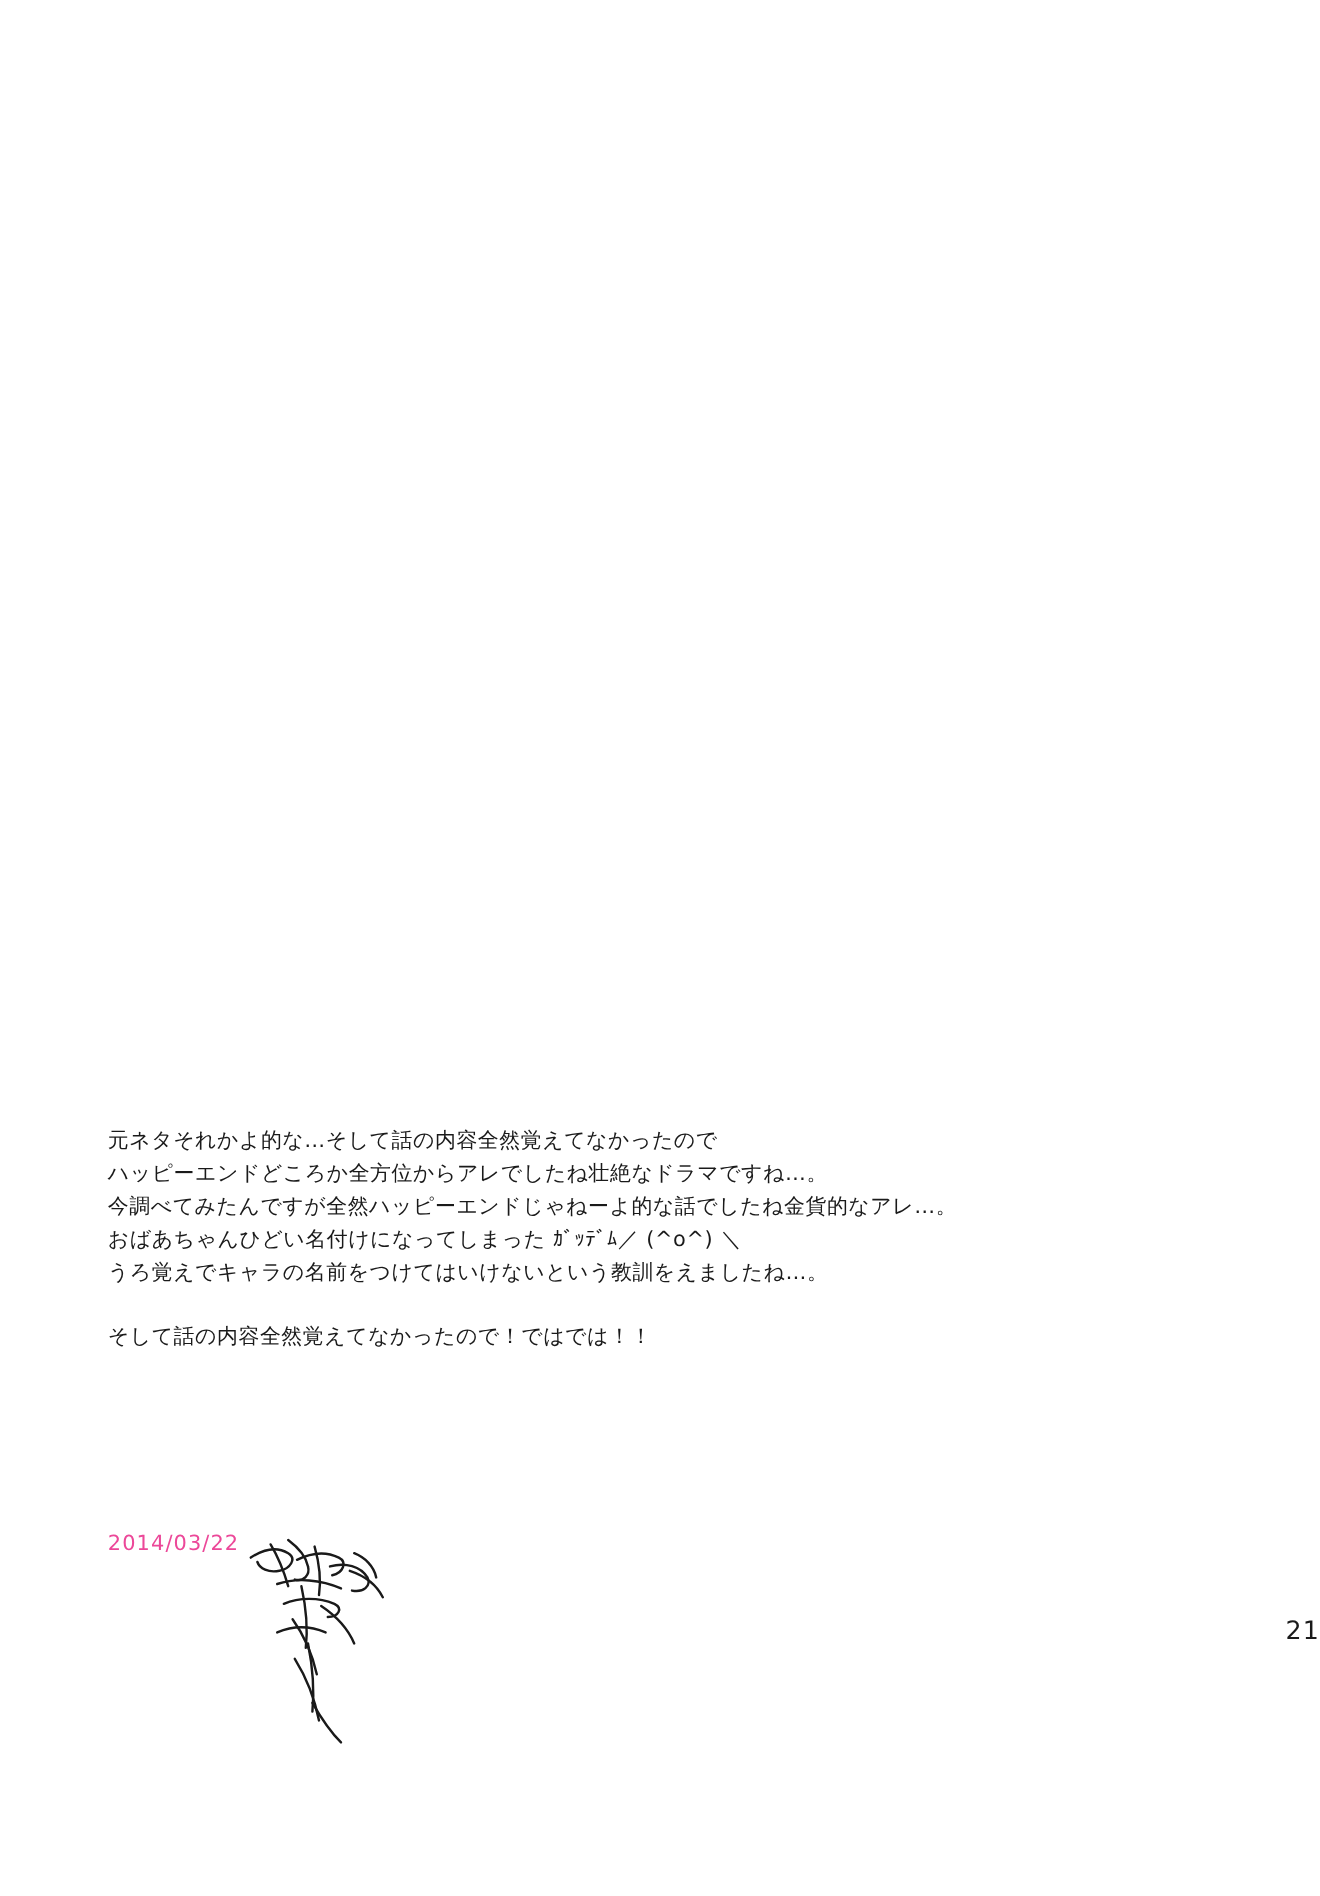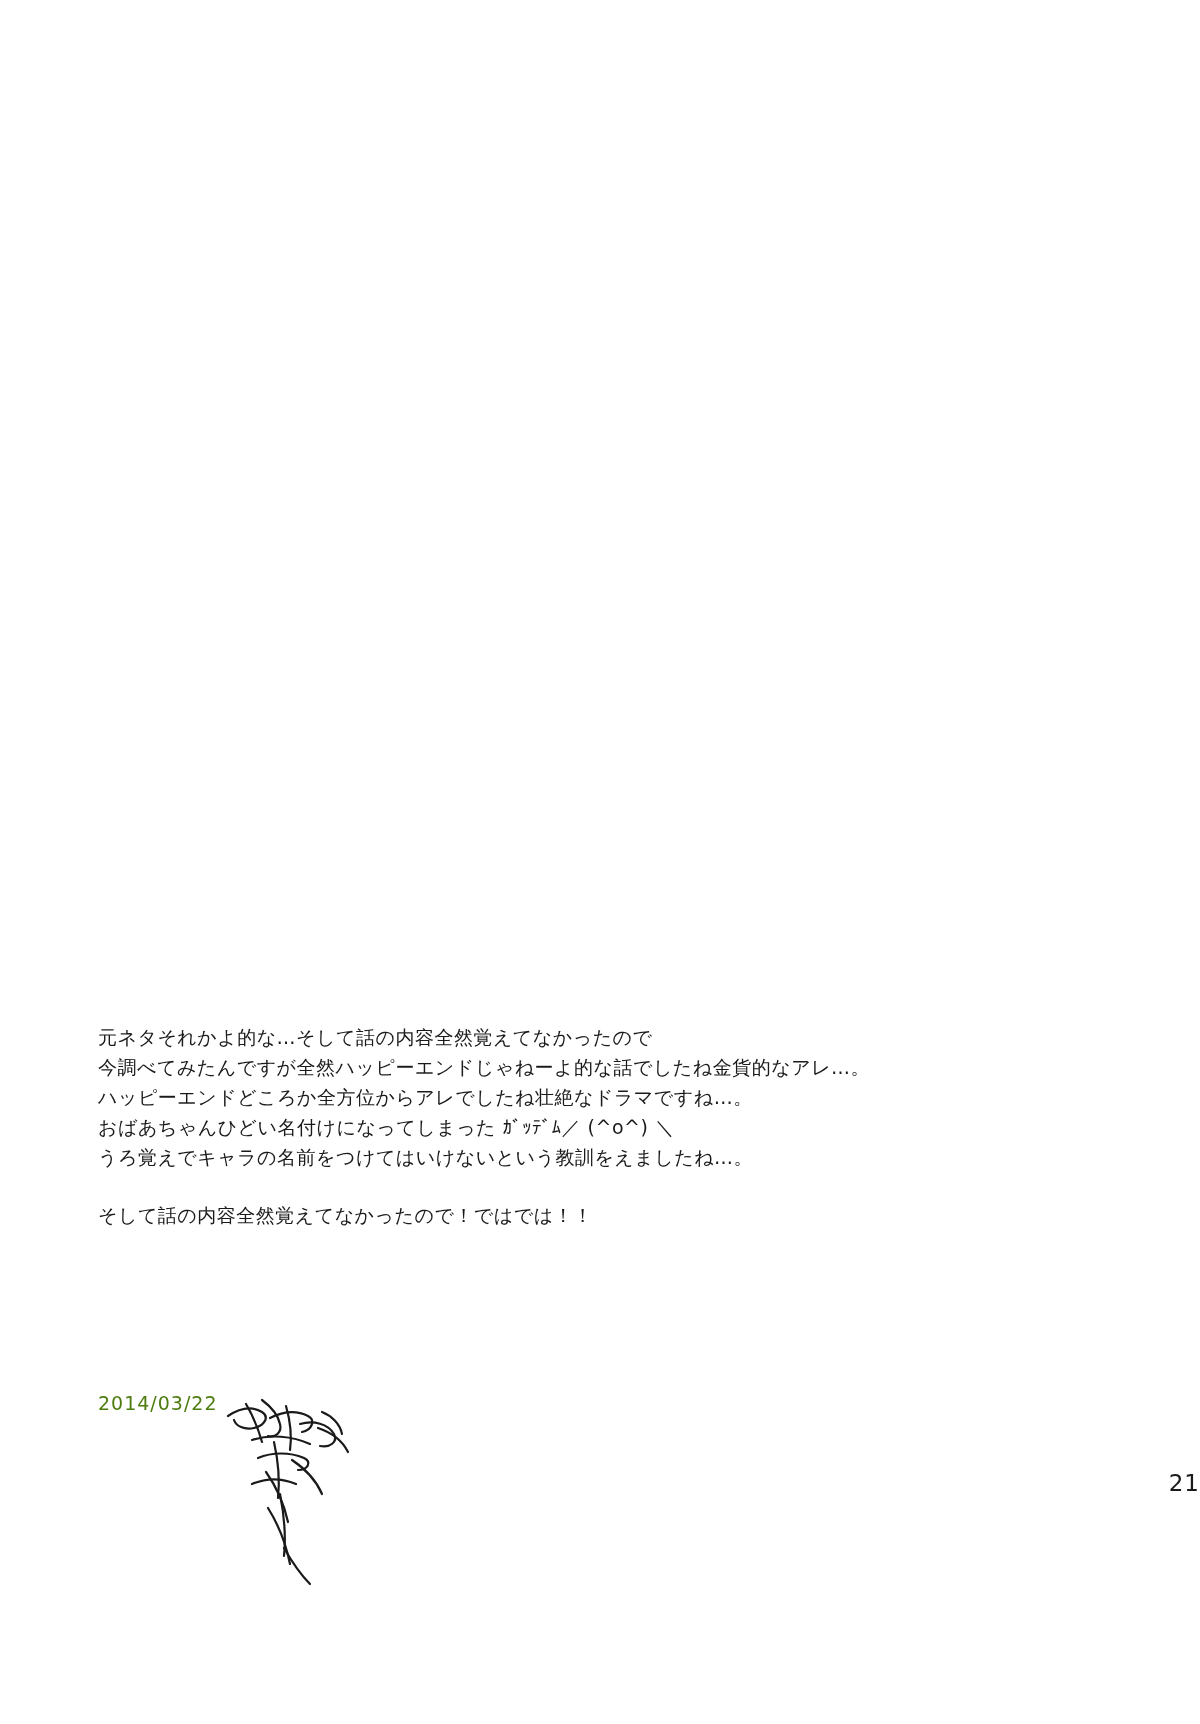--- a/index.html
+++ b/index.html
@@ -45,21 +45,21 @@
   .date-row {
     position: absolute;
     left: 98px;
     top: 1392px;
     display: flex;
     align-items: flex-start;
   }
   .date {
     font-size: 19px;
     letter-spacing: 1px;
-    color: #4d7c0f;
+    color: #ec4899;
     font-family: "DejaVu Sans", "Liberation Sans", sans-serif;
   }
   .signature {
     position: absolute;
     left: 222px;
     top: 1398px;
     width: 180px;
     height: 190px;
   }
   .page-number {
@@ -76,22 +76,22 @@
 </head>
 <body>
 
 <div class="page">
 
   <div class="afterword">
 
 
     <div class="block">
       <div class="line">元ネタそれかよ的な…そして話の内容全然覚えてなかったので</div>
+      <div class="line">ハッピーエンドどころか全方位からアレでしたね壮絶なドラマですね…。</div>
       <div class="line">今調べてみたんですが全然ハッピーエンドじゃねーよ的な話でしたね金貨的なアレ…。</div>
-      <div class="line">ハッピーエンドどころか全方位からアレでしたね壮絶なドラマですね…。</div>
       <div class="line">おばあちゃんひどい名付けになってしまった ｶﾞｯﾃﾞﾑ／ (^o^) ＼</div>
       <div class="line">うろ覚えでキャラの名前をつけてはいけないという教訓をえましたね…。</div>
     </div>
 
 
     <div class="block">
       <div class="line">そして話の内容全然覚えてなかったので！ではでは！！</div>
     </div>
 
   </div>

